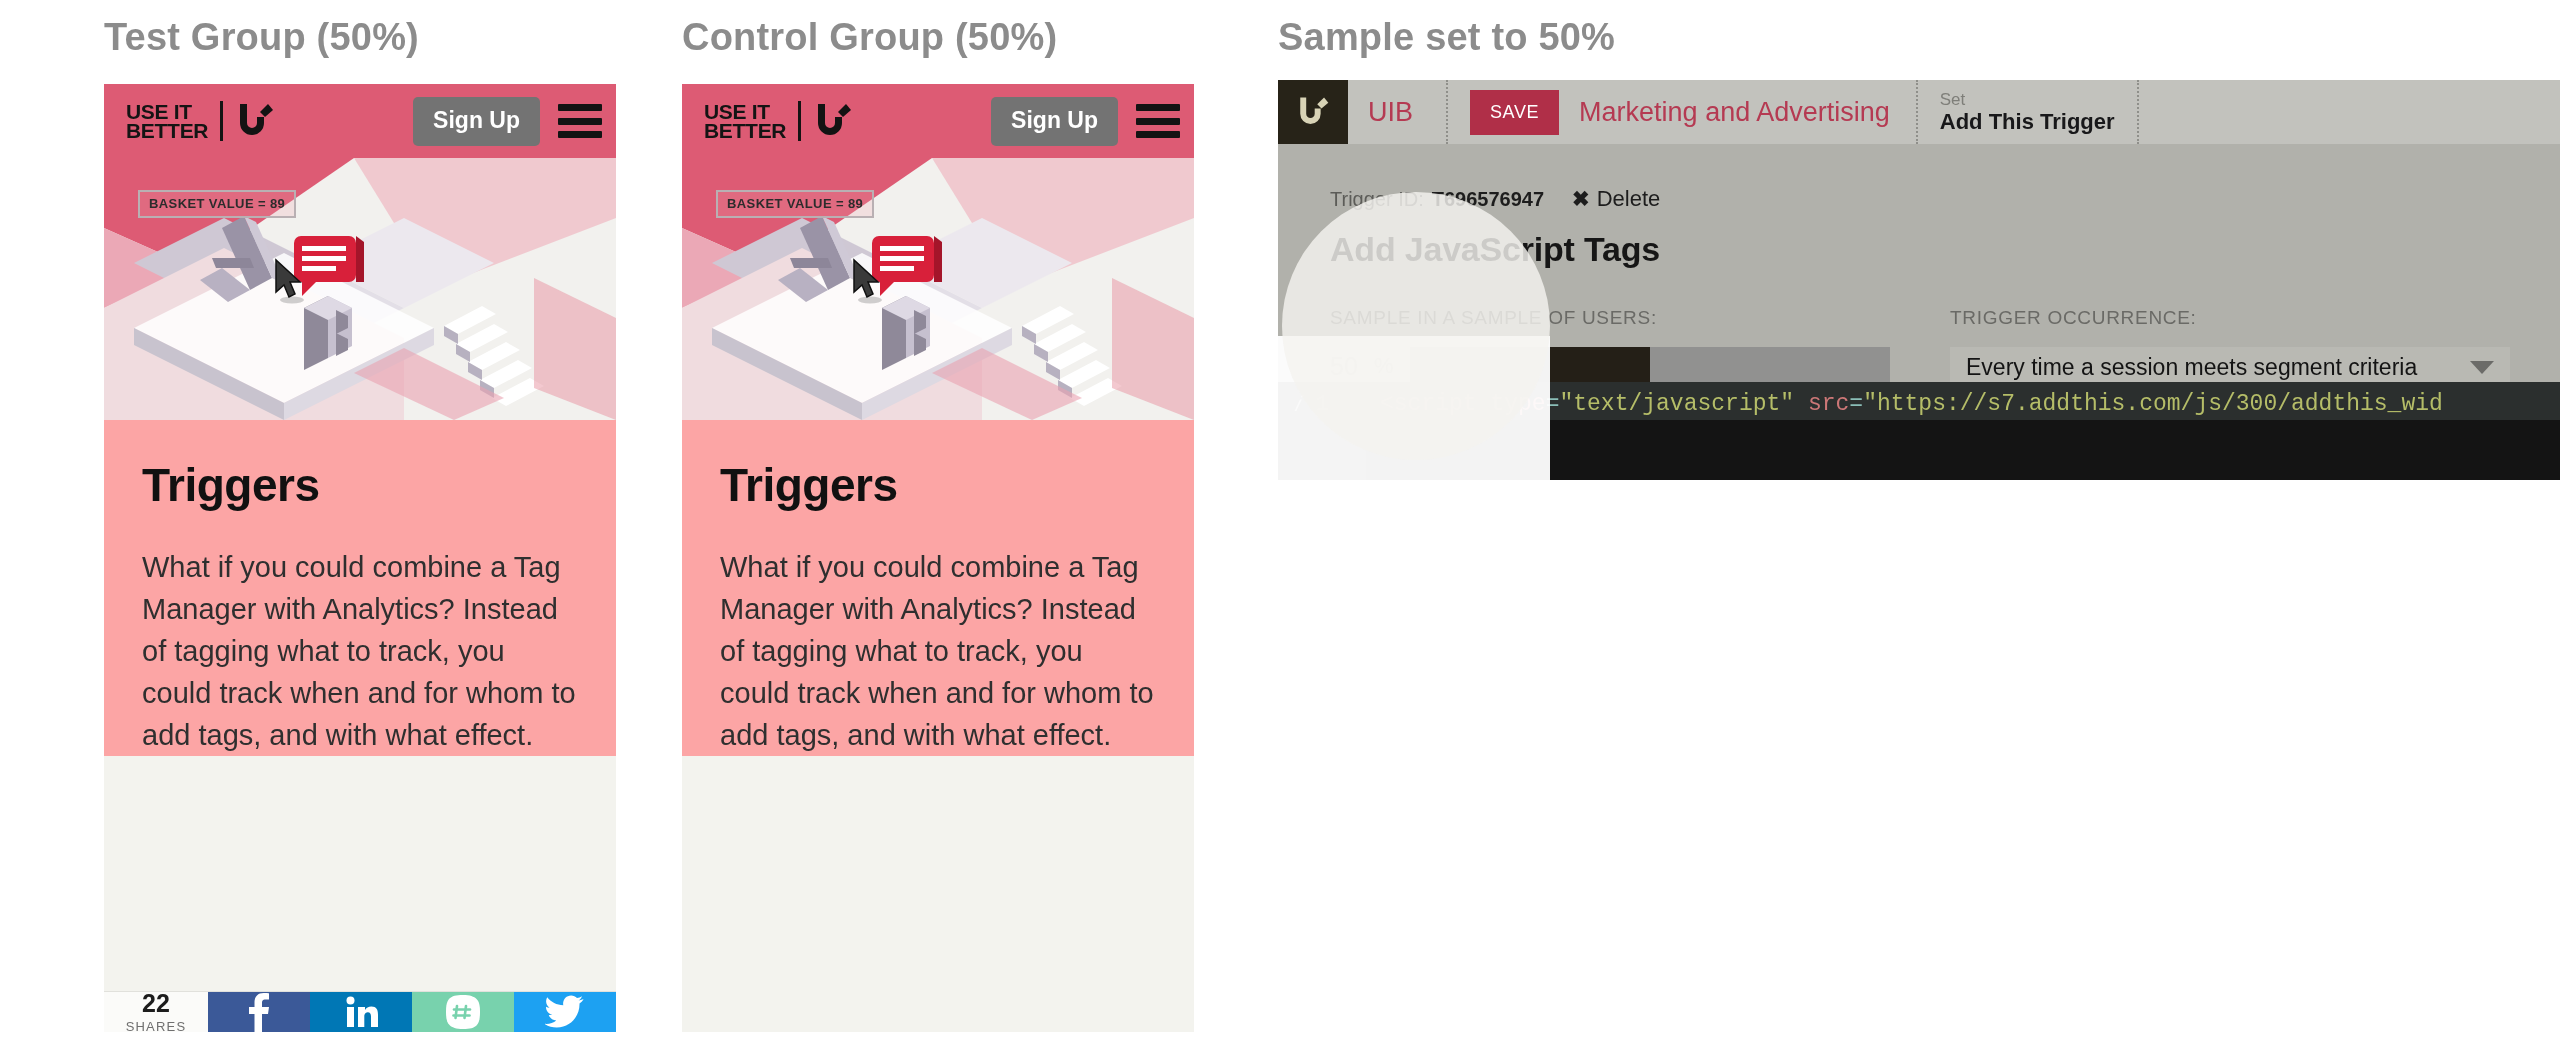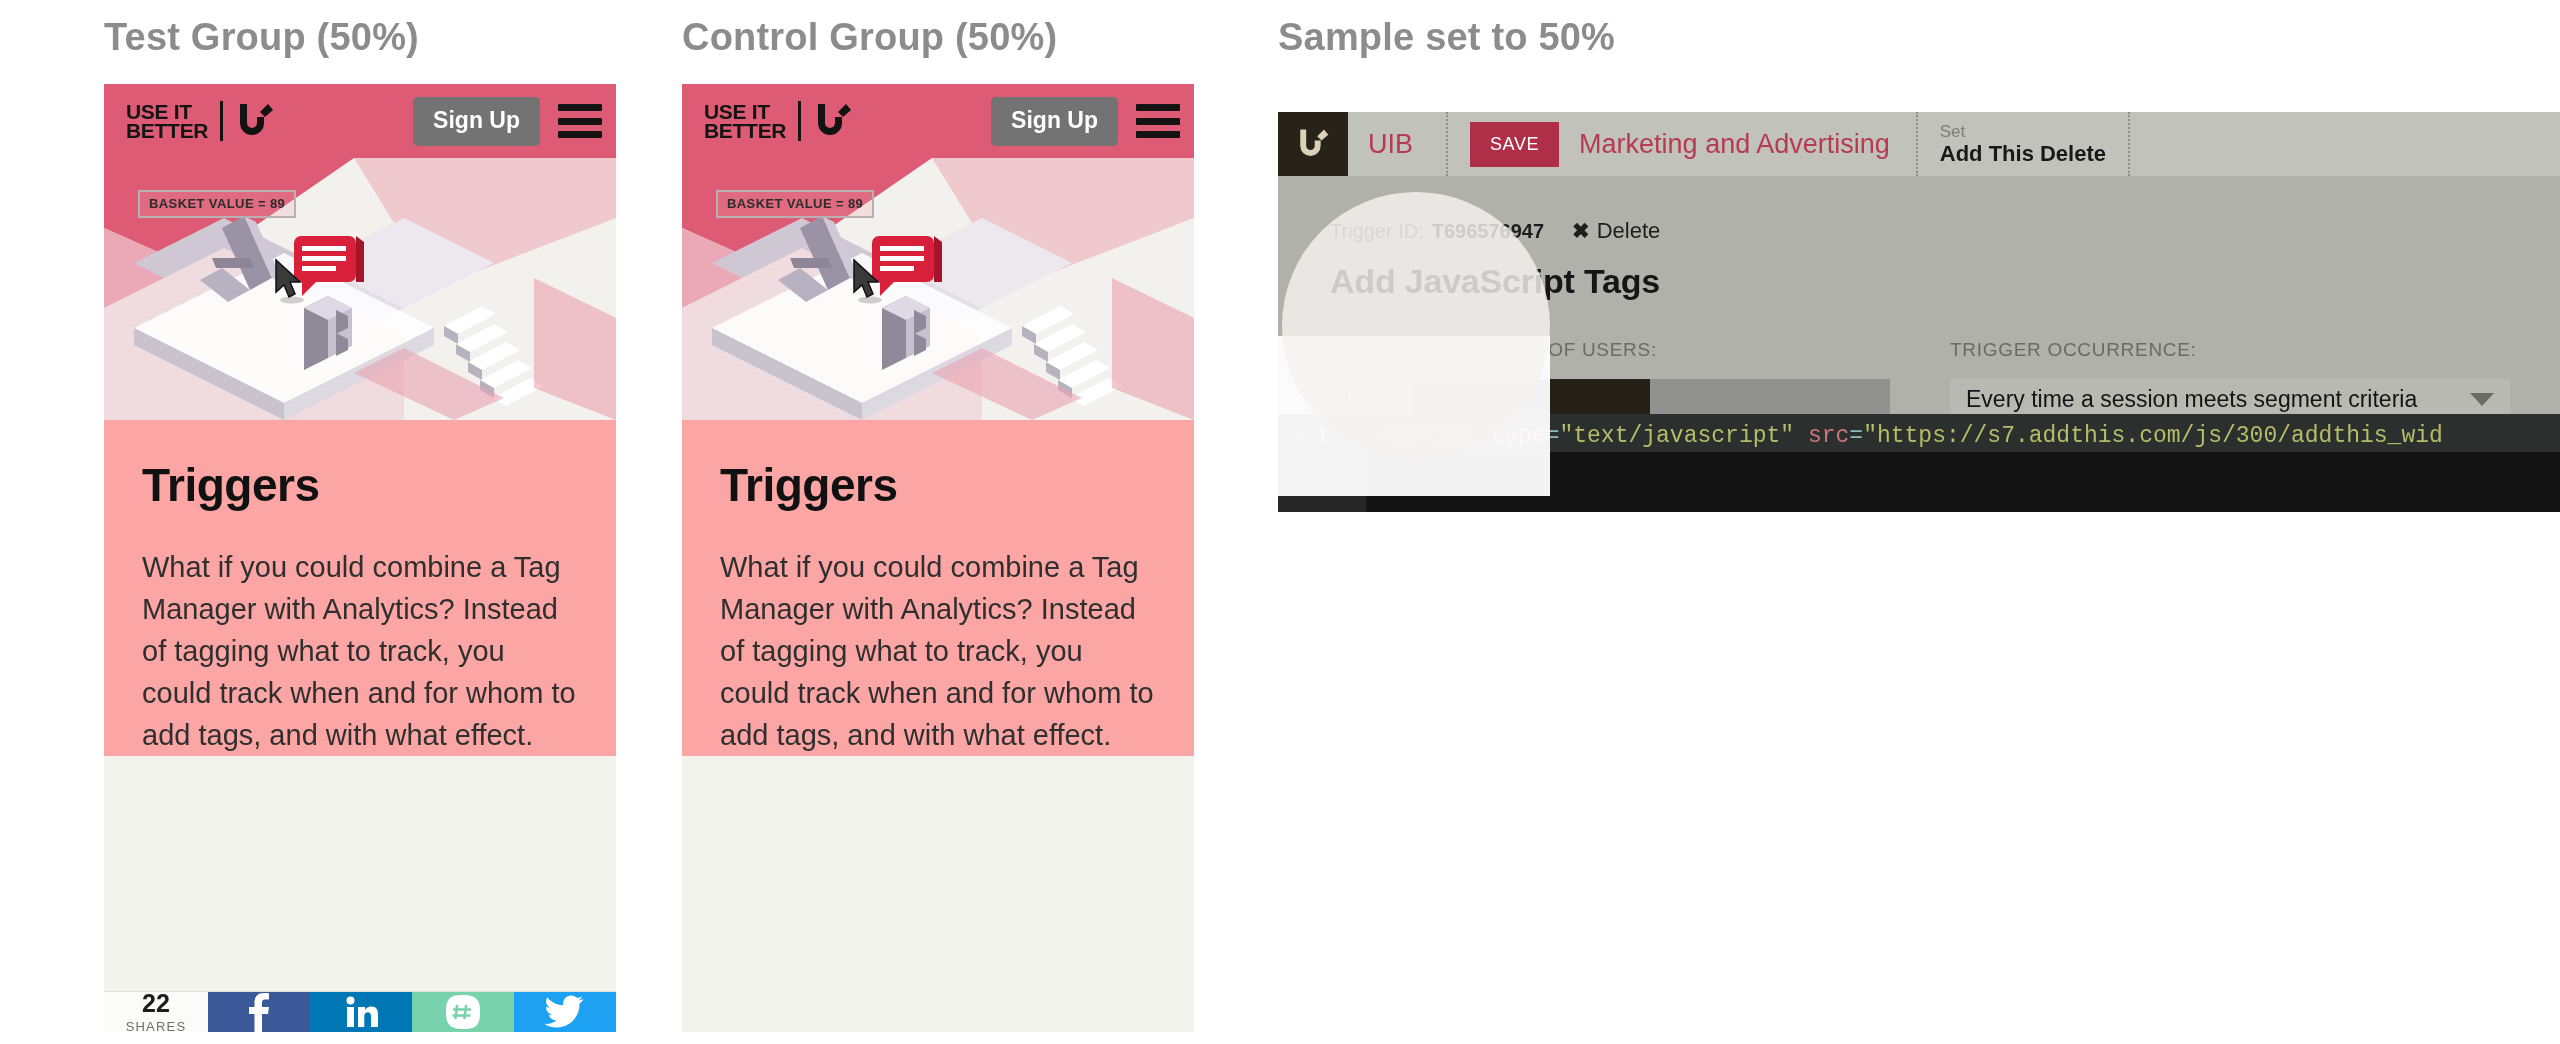--- a/index.html
+++ b/index.html
@@ -140,21 +140,21 @@
   .share-count .lbl { font-size: 13px; font-weight: 400; color:#6f6f6f; letter-spacing: 1.2px; margin-top: 4px; }
   .share-btn { flex: 1; display:flex; align-items:center; justify-content:center; cursor:pointer; }
   .sb-fb { background:#3b5998; }
   .sb-li { background:#0077b5; }
   .sb-sl { background:#78d2ad; }
   .sb-tw { background:#1da1f2; }
 
   
   #admin-panel {
     position: absolute;
-    left: 1278px; top: 112px;
+    left: 1278px; top: 80px;
     width: 1282px; height: 400px;
     background: #b1b1ab;
     overflow: hidden;
   }
   .admin-toolbar {
     position: relative;
     height: 64px;
     background: #c2c2bd;
     display: flex;
     align-items: stretch;
@@ -515,21 +515,21 @@
           <path d="M25 11 L33 3 L38 9 L30 16 Z" fill="#d8d3b6"></path>
         </svg>
       </div>
       <div class="tb-brand">UIB</div>
       <div class="tb-save-wrap">
         <button class="tb-save">SAVE</button>
       </div>
       <div class="tb-title">Marketing and Advertising</div>
       <div class="tb-widget">
         <div class="small">Set</div>
-        <div class="big">Add This Delete</div>
+        <div class="big">Add This Trigger</div>
       </div>
     </div>
 
     <div class="admin-body">
       <div class="trigger-row">
         <span>Trigger ID:</span>
         <span class="tid">T696576947</span>
         <span class="delete-link">
           <span class="x">✖</span>
           <span>Delete</span>

